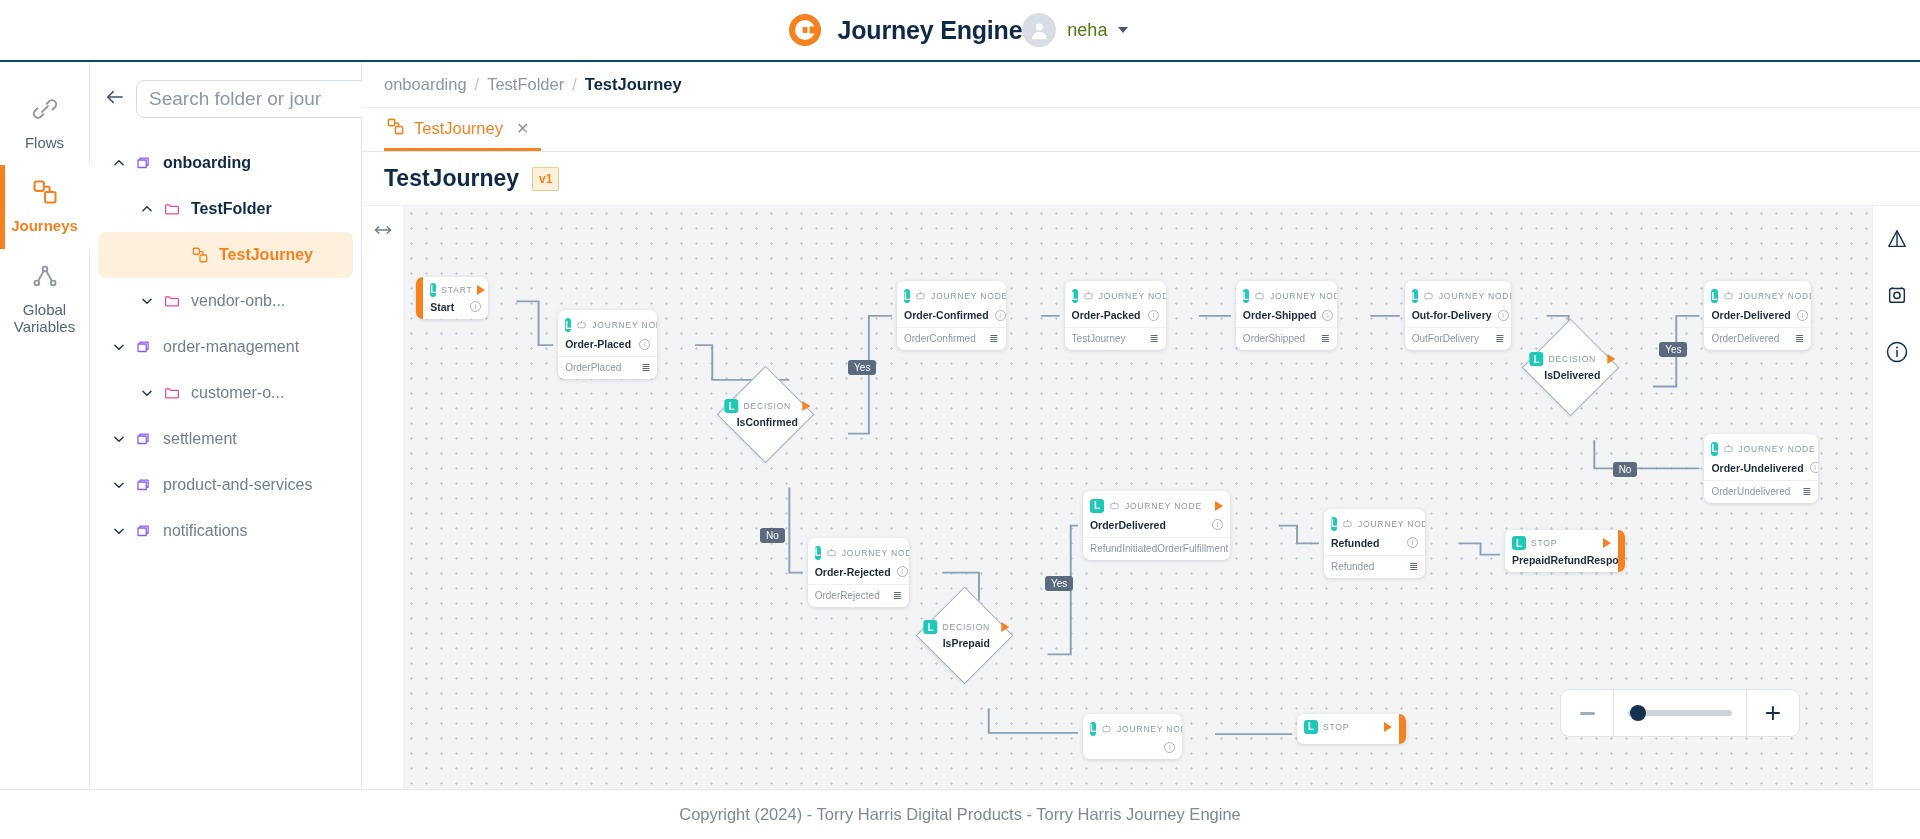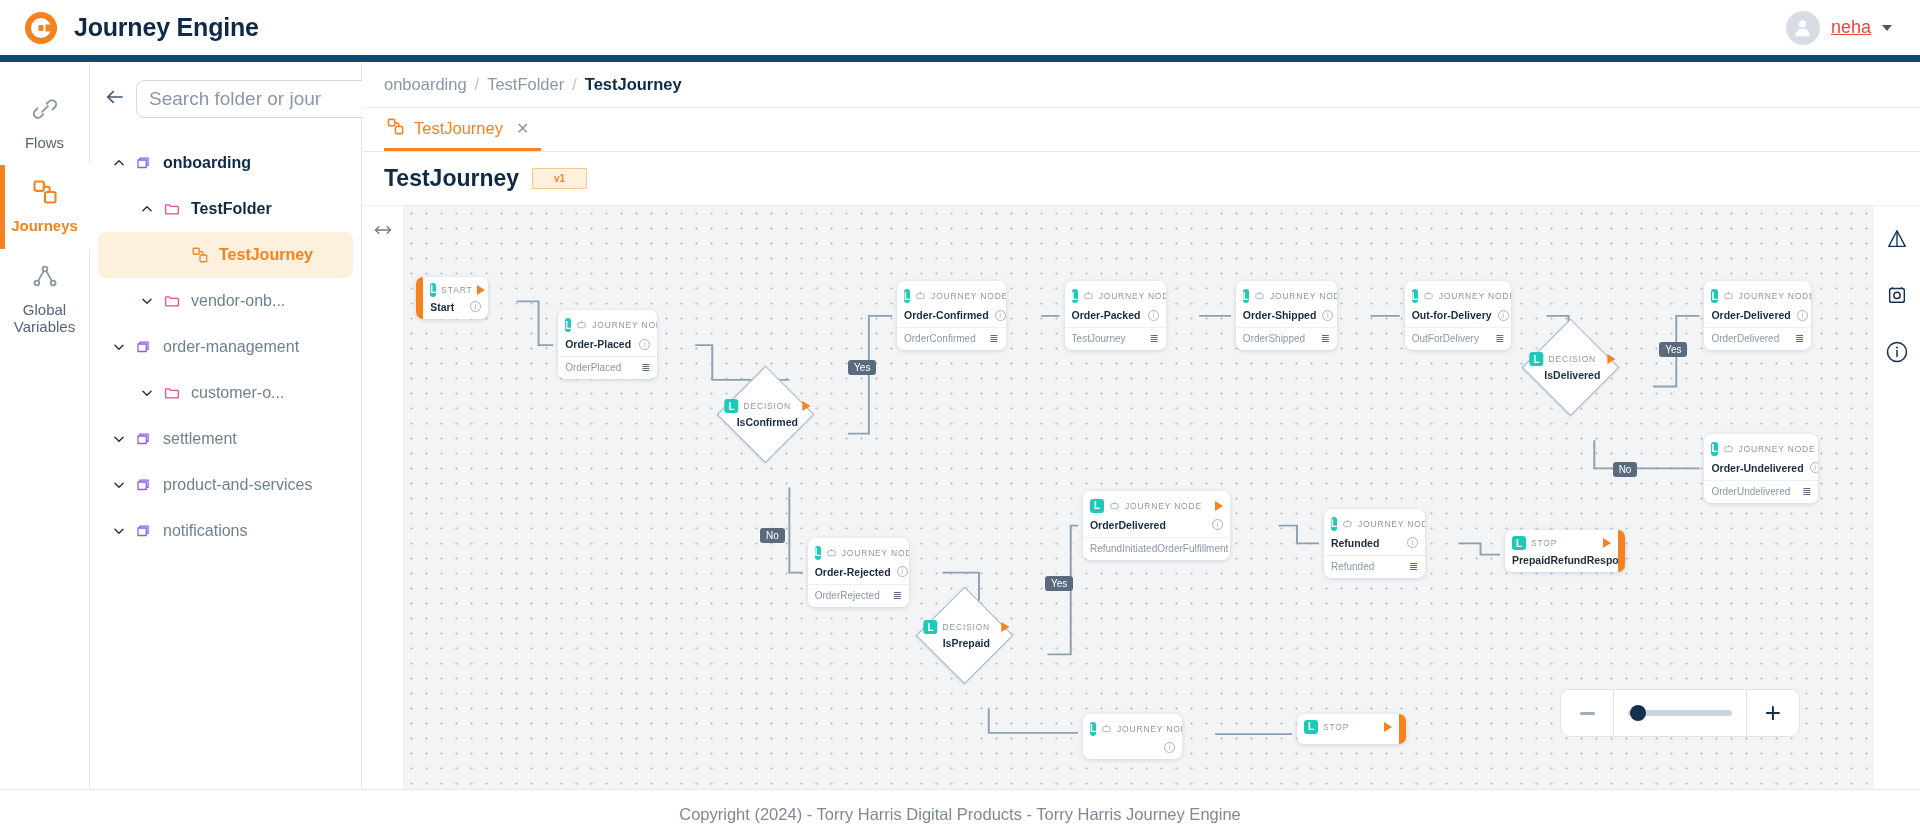--- a/index.html
+++ b/index.html
@@ -7,33 +7,33 @@
   html, body {
     width: 1920px; height: 839px;
     font-family: "Liberation Sans", sans-serif;
     background: #ffffff; overflow: hidden;
   }
   .app { position: relative; width: 1920px; height: 839px; display: flex; flex-direction: column; }
 
   
   .topbar {
     height: 62px; min-height: 62px; background: #ffffff;
-    border-bottom: 7px solid #0c4a6e;
-    display: flex; align-items: center; justify-content: space-between;
+    border-bottom: 2px solid #0c4a6e;
+    display: flex; align-items: center; justify-content: center;
     padding: 0 28px 0 22px;
   }
   .brand { display: flex; align-items: center; gap: 14px; }
   .brand-logo { width: 38px; height: 38px; }
   .brand-title { font-size: 25px; font-weight: bold; color: #0e2a47; letter-spacing: -0.2px; }
   .user-area { display: flex; align-items: center; gap: 11px; }
   .avatar {
     width: 34px; height: 34px; border-radius: 50%; background: #d8dde5;
     display: flex; align-items: center; justify-content: center;
   }
-  .user-name { font-size: 18px; color: #ef4444; text-decoration: underline; }
+  .user-name { font-size: 18px; color: #4d7c0f; }
   .caret-down { width: 0; height: 0; border-left: 5px solid transparent; border-right: 5px solid transparent; border-top: 6px solid #4a5a6e; }
 
   
   .body-row { flex: 1; display: flex; min-height: 0; }
 
   
   .rail {
     width: 90px; min-width: 90px; background: #fff;
     border-right: 1px solid #e4e7ec;
     display: flex; flex-direction: column; align-items: center; padding-top: 20px;
@@ -101,21 +101,21 @@
   .tab .tab-close { font-size: 16px; color: #8b97a8; margin-left: 4px; cursor: pointer; }
 
   .title-row {
     height: 54px; min-height: 54px; display: flex; align-items: center;
     justify-content: space-between; padding: 0 26px 0 22px; border-bottom: 1px solid #eceff3;
   }
   .title-left { display: flex; align-items: center; gap: 13px; }
   .journey-title { font-size: 23px; font-weight: bold; color: #0e2a47; }
   .version-badge {
     background: #fdf0dd; border: 1px solid #f3ca8e; color: #f5821f;
-    border-radius: 1px; font-size: 10px; padding: 4px 21px; font-weight: bold;
+    border-radius: 1px; font-size: 12px; padding: 4px 6px; font-weight: bold;
   }
   .title-right { display: flex; align-items: center; gap: 0; }
   .btn-outline {
     height: 40px; border: 1px solid #d6dbe3; border-radius: 8px; background: #fff;
     font-size: 18px; color: #0e2a47; padding: 0 18px; cursor: pointer;
     font-family: "Liberation Sans", sans-serif;
   }
   .undeploy-wrap { position: relative; margin-left: 16px; }
   .annot-box {
     border: 4px solid #0fa383; background: #fff;

